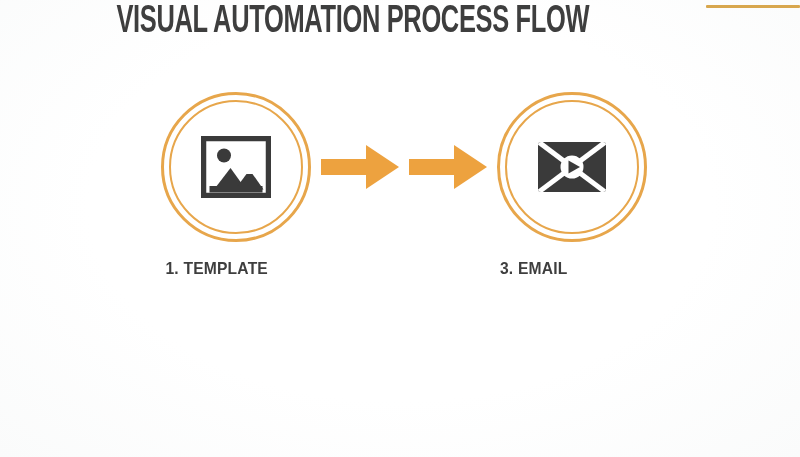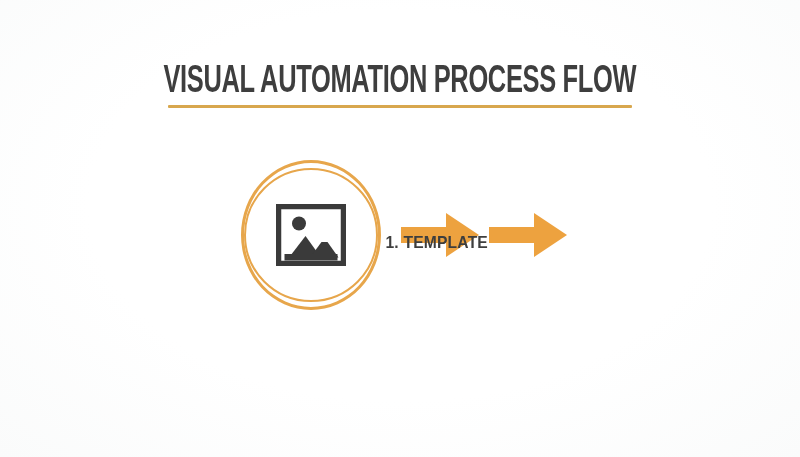--- a/index.html
+++ b/index.html
@@ -10,24 +10,23 @@
   }
   .canvas {
     position: relative;
     width: 800px; height: 457px;
     background:
       radial-gradient(ellipse at 50% 45%, #ffffff 55%, #fafbfb 100%);
   }
 
   
   .title-block {
-    padding-top: 60px;
     display: flex;
-    flex-direction: column;
-    align-items: center;
+    flex-direction: row;
+    align-items: flex-start;
   }
   .title {
     font-size: 38px;
     font-weight: bold;
     color: var(--title-text, #3e3e3e);
     letter-spacing: -0.5px;
     white-space: nowrap;
     transform: scaleX(0.67);
     transform-origin: center;
     line-height: 1.05;
@@ -44,22 +43,22 @@
   .flow-row {
     margin-top: 52px;
     margin-left: 8px;
     display: flex;
     justify-content: center;
     align-items: flex-start;
     gap: 10px;
   }
   .step {
     display: flex;
-    flex-direction: row;
-    align-items: center;
+    flex-direction: column;
+    align-items: flex-start;
     width: 150px;
   }
   .circle-outer {
     width: 150px; height: 150px;
     border: 3px solid var(--ring-orange, #e7a64b);
     border-radius: 50%;
     display: flex; align-items: center; justify-content: center;
     background: #fff;
   }
   .circle-inner {
@@ -121,15 +120,36 @@
 
     <svg class="arrow" viewBox="0 0 78 44">
       <polygon points="0,14 45,14 45,0 78,22 45,44 45,30 0,30"></polygon>
     </svg>
 
 
     <svg class="arrow" viewBox="0 0 78 44">
       <polygon points="0,14 45,14 45,0 78,22 45,44 45,30 0,30"></polygon>
     </svg>
 
+    <div class="step">
+      <div class="circle-outer">
+        <div class="circle-inner">
+          <svg width="68" height="50" viewBox="0 0 68 50">
+            <defs>
+              <clipPath id="envclip">
+                  <rect x="0" y="0" width="68" height="50" rx="3"></rect>
+                </clipPath>
+            </defs>
+            <rect x="0" y="0" width="68" height="50" rx="3" class="fill-dark"></rect>
+            <g clip-path="url(#envclip)">
+              <line x1="-2" y1="-2" x2="70" y2="52" class="stroke-white" stroke-width="5"></line>
+              <line x1="70" y1="-2" x2="-2" y2="52" class="stroke-white" stroke-width="5"></line>
+            </g>
+            <circle cx="34" cy="25" r="11.5" class="fill-white"></circle>
+            <polygon points="30.5,18.5 42,25 30.5,31.5" class="fill-dark"></polygon>
+          </svg>
+        </div>
+      </div>
+      <div class="step-label">3. EMAIL</div>
+    </div>
 
   </div>
 </div>
 
 </body></html>

